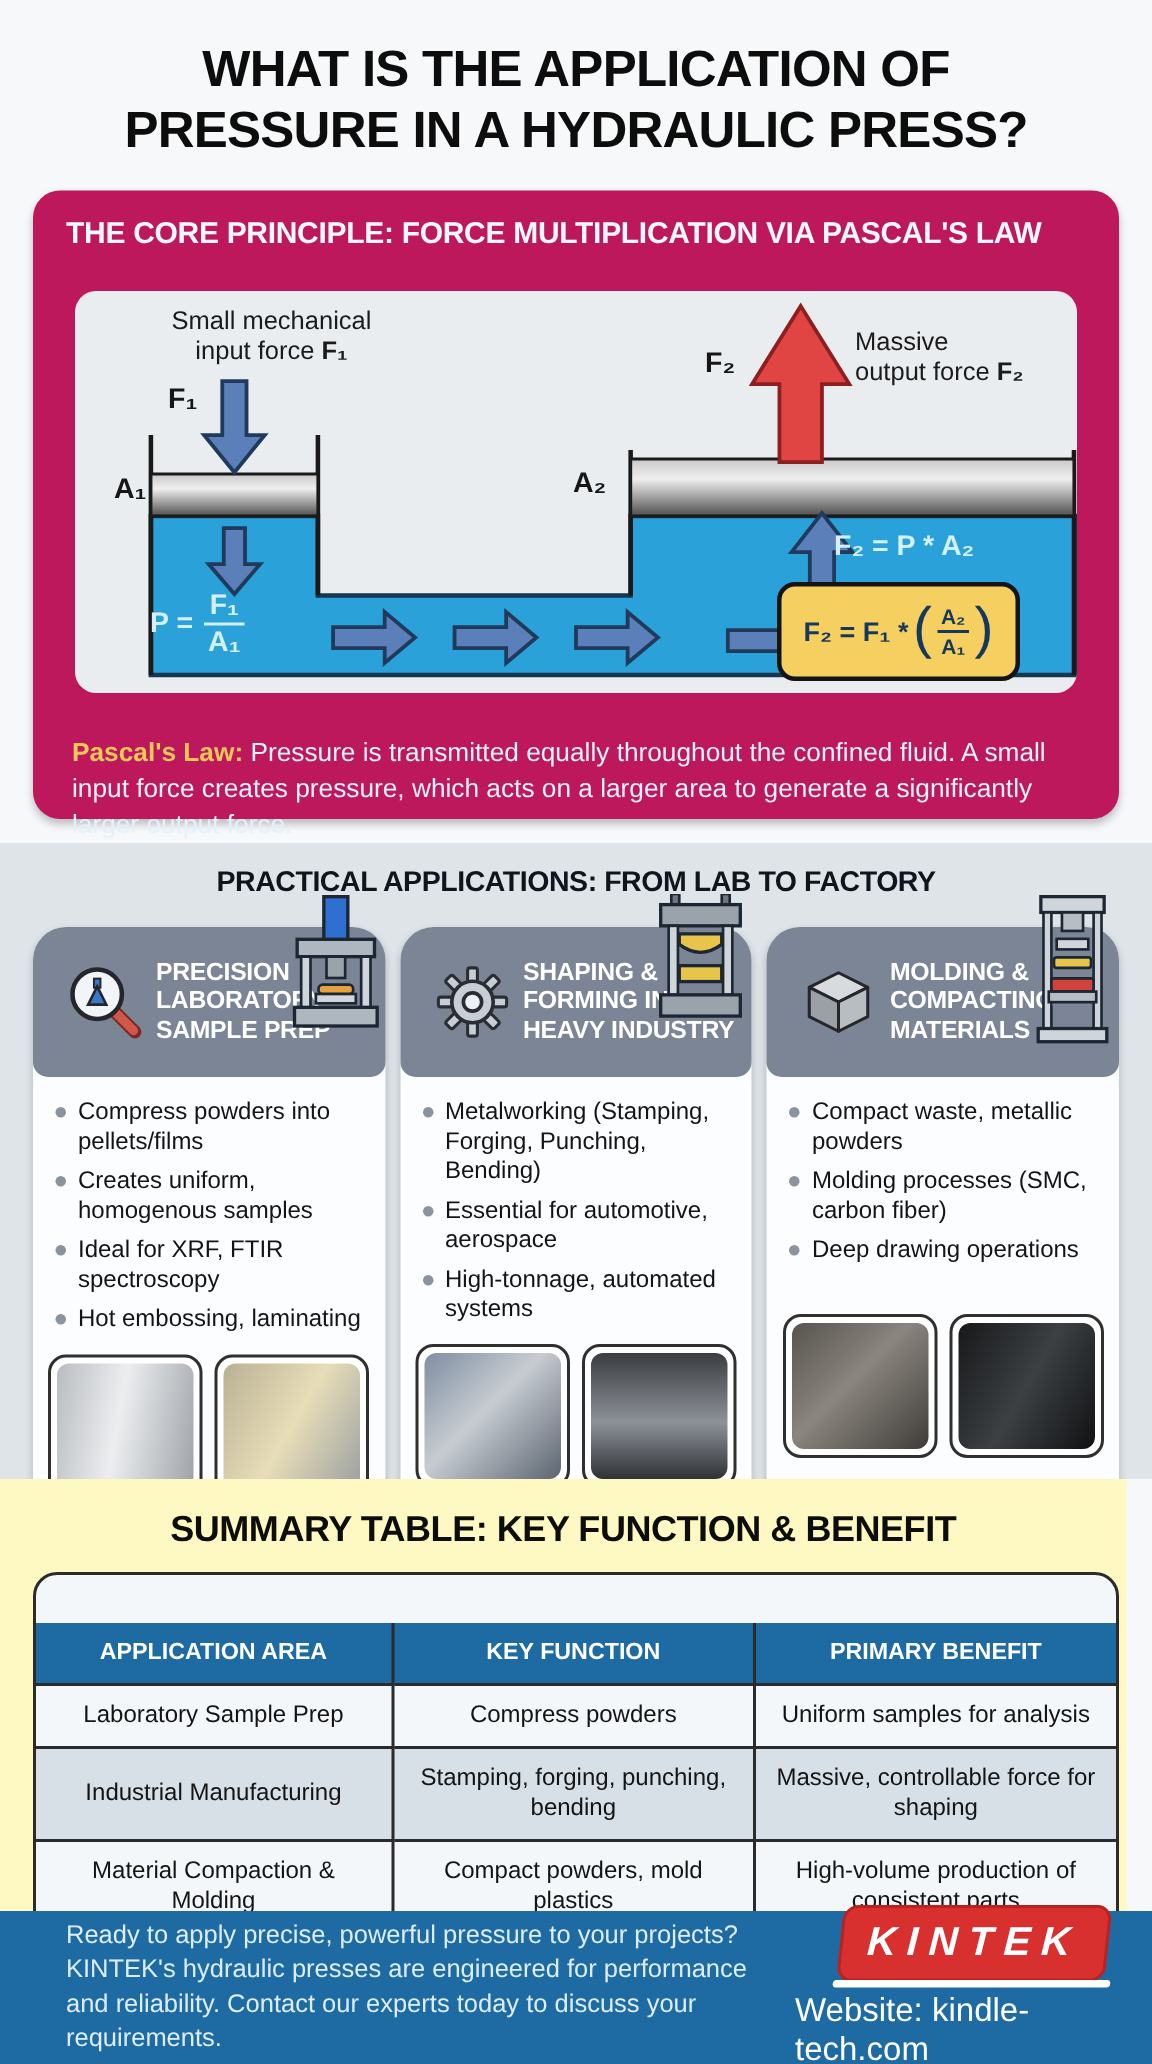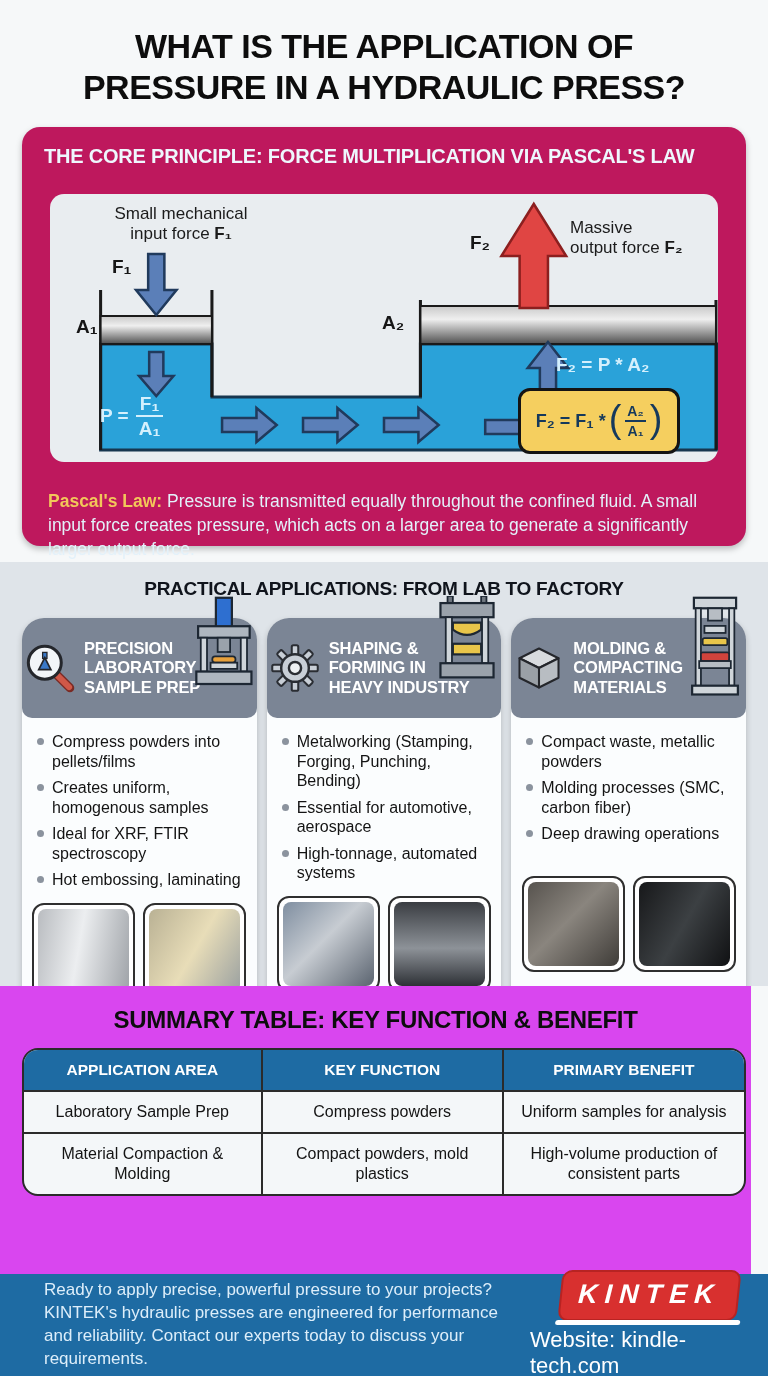--- a/index.html
+++ b/index.html
@@ -33,42 +33,42 @@
   .yellow-box .frac { font-size:14px; }
   .pascal { padding:12px 10px 0 10px; font-size:17.5px; line-height:1.36; color:#e3f1fa; }
   .pascal .gold { color:#f2c75a; font-weight:bold; }
 
   
   .apps-section { position:absolute; left:0; top:562px; width:768px; height:424px; background:#dfe4e9; }
   .apps-heading { text-align:center; font-weight:bold; font-size:19px; color:#10141c; padding-top:16px; letter-spacing:-0.3px; }
   .cards { position:absolute; left:22px; top:56px; width:724px; display:flex; gap:10px; }
   .card { position:relative; width:235px; background:#fbfdfe; border-radius:22px; box-shadow:0 3px 6px rgba(0,0,0,.2); }
   .card-header { position:relative; height:100px; background:#7b8595; border-radius:22px 22px 10px 10px;
-    display:flex; align-items:center; padding:0 6px 0 2px; }
+    display:flex; align-items:center; padding:0 6px 0 22px; }
   .card-title { color:#ffffff; font-weight:bold; font-size:16.5px; line-height:1.18; letter-spacing:-0.2px; margin-left:8px; }
   .hdr-icon { flex:0 0 52px; }
   .press-illu { position:absolute; right:2px; top:-22px; }
   .card-bullets { list-style:none; padding:14px 10px 6px 12px; min-height:158px; }
   .card-bullets li { position:relative; padding-left:18px; font-size:16px; line-height:1.22; margin-bottom:7px; color:#141414; }
   .card-bullets li::before { content:""; position:absolute; left:3px; top:6px; width:7px; height:7px; border-radius:50%; background:#8b939e; }
   .photos { display:flex; gap:8px; justify-content:center; padding:0 8px 14px 8px; }
   .photo { width:103px; height:96px; background:#ffffff; border:2px solid #2f2f2f; border-radius:12px; padding:4px; }
   .photo .img { width:100%; height:100%; border-radius:8px; }
   .img-pellet-die { background:linear-gradient(100deg,#b9bcc0 0%,#eceef0 45%,#9fa3a8 100%); }
   .img-films { background:linear-gradient(120deg,#b9b194 0%,#e8ddb8 50%,#9aa0a0 100%); }
   .img-stamped { background:linear-gradient(135deg,#7f8ea0 0%,#c7ccd2 45%,#5b6470 100%); }
   .img-forging { background:linear-gradient(180deg,#3a3d42 0%,#8d9298 55%,#2e3136 100%); }
   .img-block { background:linear-gradient(135deg,#57534e 0%,#8a857e 45%,#3f3c38 100%); }
   .img-carbon { background:linear-gradient(120deg,#17181a 0%,#3c4043 50%,#101113 100%); }
 
   
-  .summary-section { position:absolute; left:0; top:986px; width:751px; height:288px; background:#d946ef; }
+  .summary-section { position:absolute; left:0; top:986px; width:751px; height:288px; background:#fef9c3; }
   .summary-heading { text-align:center; font-weight:bold; font-size:24px; color:#0d0d0d; padding-top:20px; letter-spacing:-0.3px; }
   .table-wrap { position:absolute; left:22px; top:62px; width:724px; border:2px solid #2b2b2b; border-radius:16px; overflow:hidden; background:#f4f7f9; }
-  table { width:100%; border-collapse:collapse; }
+  table { width:100%; border-collapse:collapse;margin-top:32px; }
   th { background:#1e6ba3; color:#ffffff; font-weight:bold; font-size:15.5px; padding:11px 6px; border-right:2px solid #2b2b2b; border-bottom:2px solid #2b2b2b; }
   td { font-size:16px; text-align:center; padding:10px 8px; border-right:2px solid #2b2b2b; border-bottom:2px solid #2b2b2b; line-height:1.25; color:#141414; }
   th:last-child, td:last-child { border-right:none; }
   tr:last-child td { border-bottom:none; }
   tr.alt td { background:#d7e0e7; }
 
   
   .footer { position:absolute; left:0; top:1274px; width:768px; height:102px; background:#1e6ba3; display:flex; align-items:center; }
   .footer-text { width:530px; padding-left:44px; color:#ddeefa; font-size:17px; line-height:1.35; }
   .footer-right { width:238px; display:flex; flex-direction:column; align-items:center; gap:8px; }
@@ -301,20 +301,25 @@
           <th style="width:33.5%">KEY FUNCTION</th>
           <th>PRIMARY BENEFIT</th>
         </tr>
       </thead>
       <tbody>
         <tr>
           <td>Laboratory Sample Prep</td>
           <td>Compress powders</td>
           <td>Uniform samples for analysis</td>
         </tr>
+        <tr class="alt">
+          <td>Industrial Manufacturing</td>
+          <td>Stamping, forging, punching, bending</td>
+          <td>Massive, controllable force for shaping</td>
+        </tr>
         <tr>
           <td>Material Compaction &amp; Molding</td>
           <td>Compact powders, mold plastics</td>
           <td>High-volume production of consistent parts</td>
         </tr>
       </tbody>
     </table>
   </div>
 </div>
 

